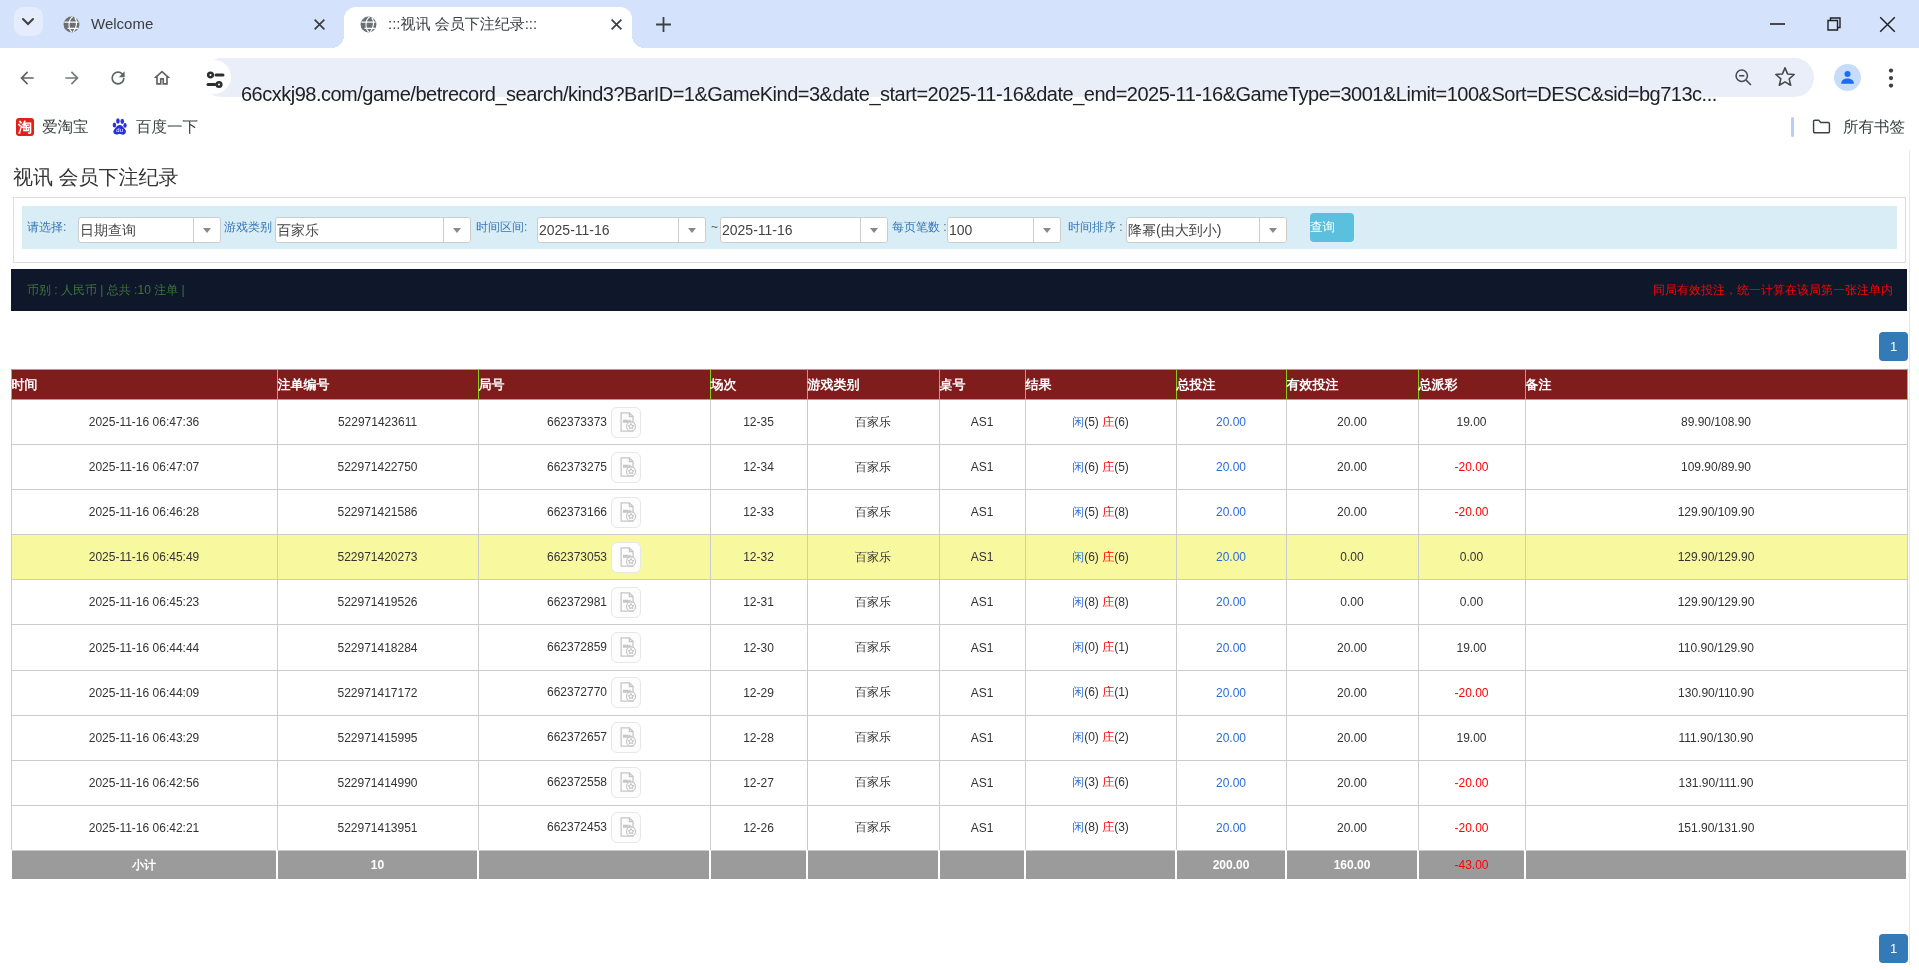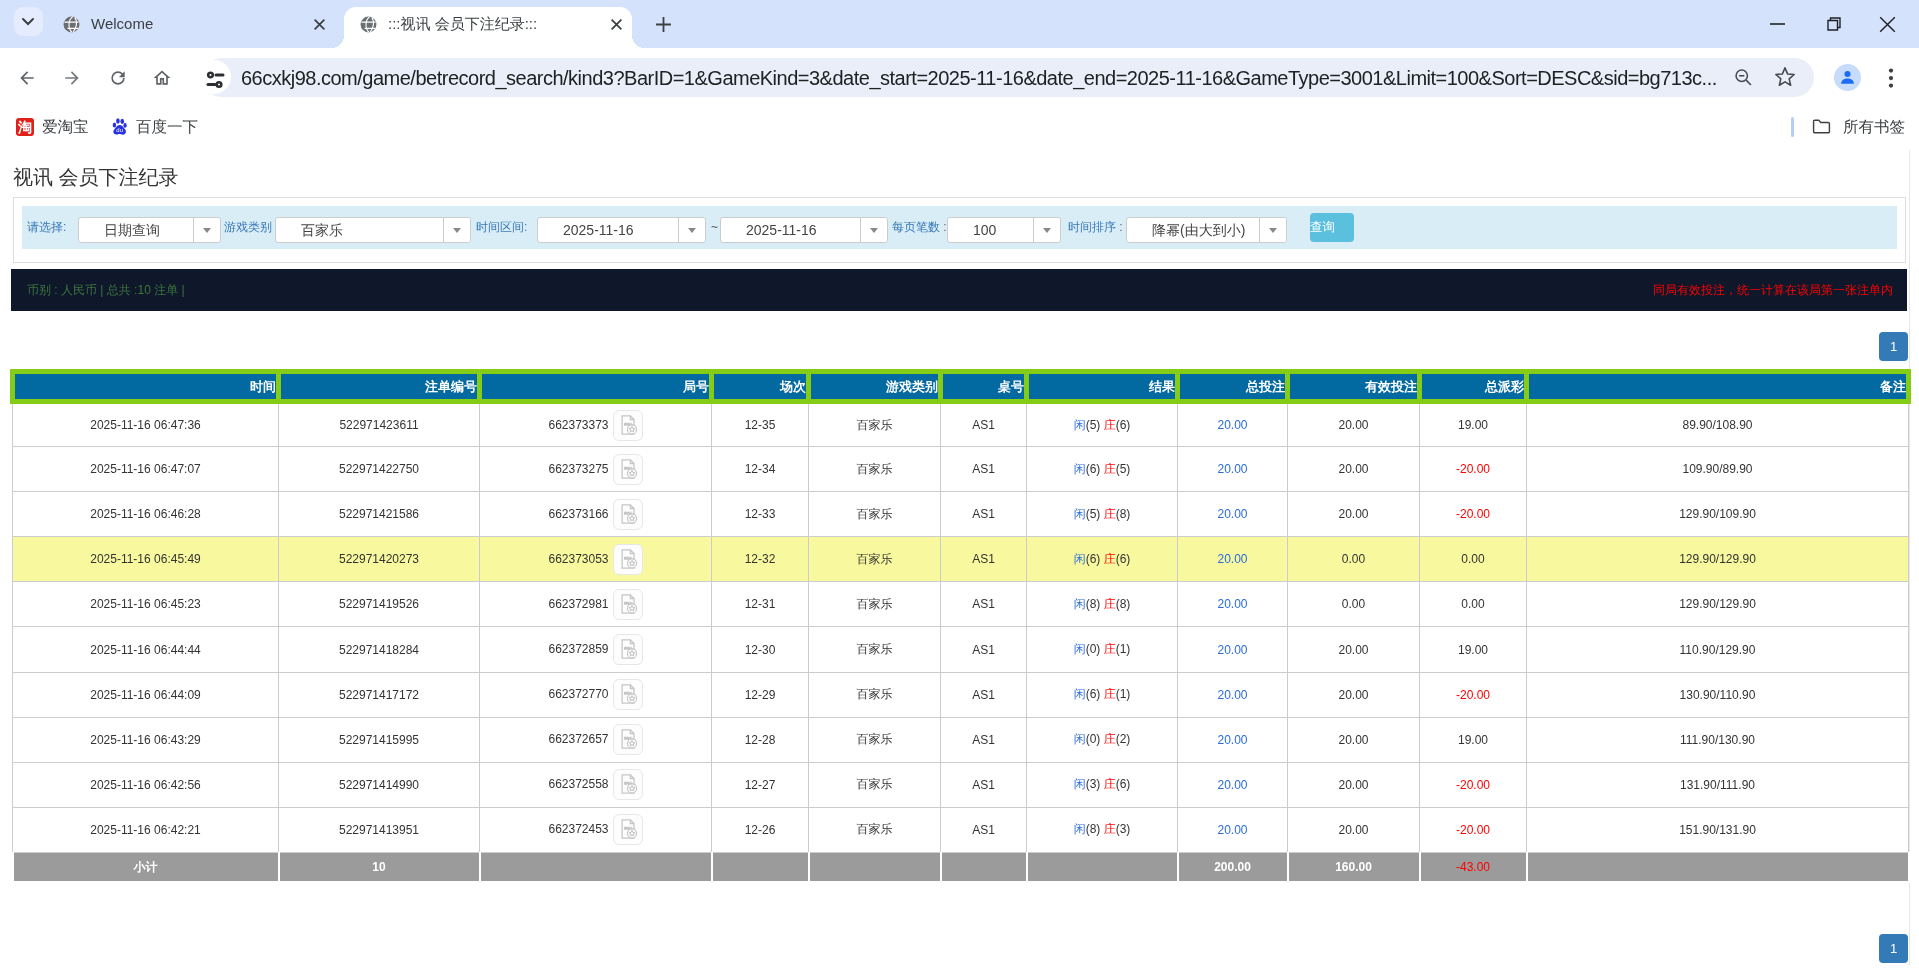--- a/index.html
+++ b/index.html
@@ -6,37 +6,37 @@
 .abs{position:absolute}
 
 #tabstrip{left:0;top:0;width:1919px;height:48px;background:#d4e2fc}
 #chevbtn{left:14px;top:7px;width:29px;height:29px;border-radius:9px;background:#e4ecfd}
 .tabtitle{font-size:15px;color:#3c4043;white-space:nowrap}
 #activetab{left:344px;top:7px;width:288px;height:41px;background:#fff;border-radius:12px 12px 0 0}
 .curveL{left:332px;top:36px;width:12px;height:12px;background:radial-gradient(circle 12px at 0 0,#d4e2fc 98%,#fff 100%)}
 .curveR{left:632px;top:36px;width:12px;height:12px;background:radial-gradient(circle 12px at 12px 0,#d4e2fc 98%,#fff 100%)}
 #toolbar{left:0;top:48px;width:1919px;height:60px;background:#fff}
 #omnibox{left:202px;top:58px;width:1612px;height:39px;border-radius:20px;background:#e9eef9}
-#urltext{left:241px;top:48px;height:60px;line-height:60px;font-size:20px;letter-spacing:-0.5px;color:#202124;white-space:nowrap}
+#urltext{left:241px;top:64px;height:60px;line-height:60px;font-size:20px;letter-spacing:-0.5px;color:#202124;white-space:nowrap}
 #bookbar{left:0;top:108px;width:1919px;height:38px;background:#fff}
 .bktext{font-size:15.5px;color:#3c4043}
 
 #ptitle{left:13px;top:164px;font-size:20px;color:#333}
 #panel{left:13px;top:197px;width:1893px;height:66px;background:#fff;border:1px solid #ddd}
 #fbar{left:22px;top:206px;width:1875px;height:43px;background:#d9edf7}
 .flabel{font-size:12px;font-weight:normal;color:#3878b8;top:206px;height:43px;line-height:43px}
-.sel{top:217px;height:26px;background:#fff;border:1px solid #ccc;border-radius:3px;font-size:14px;color:#444;line-height:24px;padding-left:25px}
+.sel{top:217px;height:26px;background:#fff;border:1px solid #ccc;border-radius:3px;font-size:14px;color:#444;line-height:24px;padding-left:1px}
 .sarr{position:absolute;right:0;top:0;bottom:0;width:27px;border-left:1px solid #ccc;background:#fff;border-radius:0 3px 3px 0}
 .sarr:before{content:"";position:absolute;left:50%;top:50%;margin:-2px 0 0 -4px;border:4px solid transparent;border-top:5px solid #888}
 #qbtn{left:1310px;top:213px;width:44px;height:29px;background:#5bc0de;border-radius:4px;color:#fff;font-size:12.5px;text-align:left;line-height:28px}
 #gbar{left:11px;top:269px;width:1896px;height:42px;background:#0f172a;font-size:12px;line-height:42px;color:#3c763d}
 .pgbtn{width:29px;height:29px;background:#337ab7;border-radius:4px;color:#fff;font-size:13px;text-align:center;line-height:29px}
 
 table{position:absolute;left:10px;top:369px;border-collapse:collapse;table-layout:fixed;font-size:12px;color:#333}
-th{background:#0369a1;color:#fff;font-size:13px;font-weight:bold;height:30px;border:5px solid #84cc16;text-align:right}
+th{background:#7f1d1d;color:#fff;font-size:13px;font-weight:bold;height:30px;border:1px solid #84cc16;text-align:left}
 td{border:1px solid #ccc;text-align:center;height:45.1px;background:#fff}
 tr.hl td{background:#f8f89e}
 tr.tot td{background:#9b9b9b;color:#fff;font-weight:bold;height:30px;border:2px solid #fff;border-top:none}
 .blu{color:#2a6cd9}.red{color:#f00}
 tr.tot td.red{color:#f00;font-weight:normal}
 .vbtn{display:inline-block;vertical-align:middle;width:30px;height:31px;background:#fdfdfd;border:1px solid #e7e7e7;border-radius:6px;margin-left:4px}
 </style></head><body>
 <div class="abs" id="tabstrip"></div>
 <div class="abs" id="chevbtn"></div>
 <svg class="abs" style="left:21px;top:17px" width="14" height="10" viewBox="0 0 14 10">

